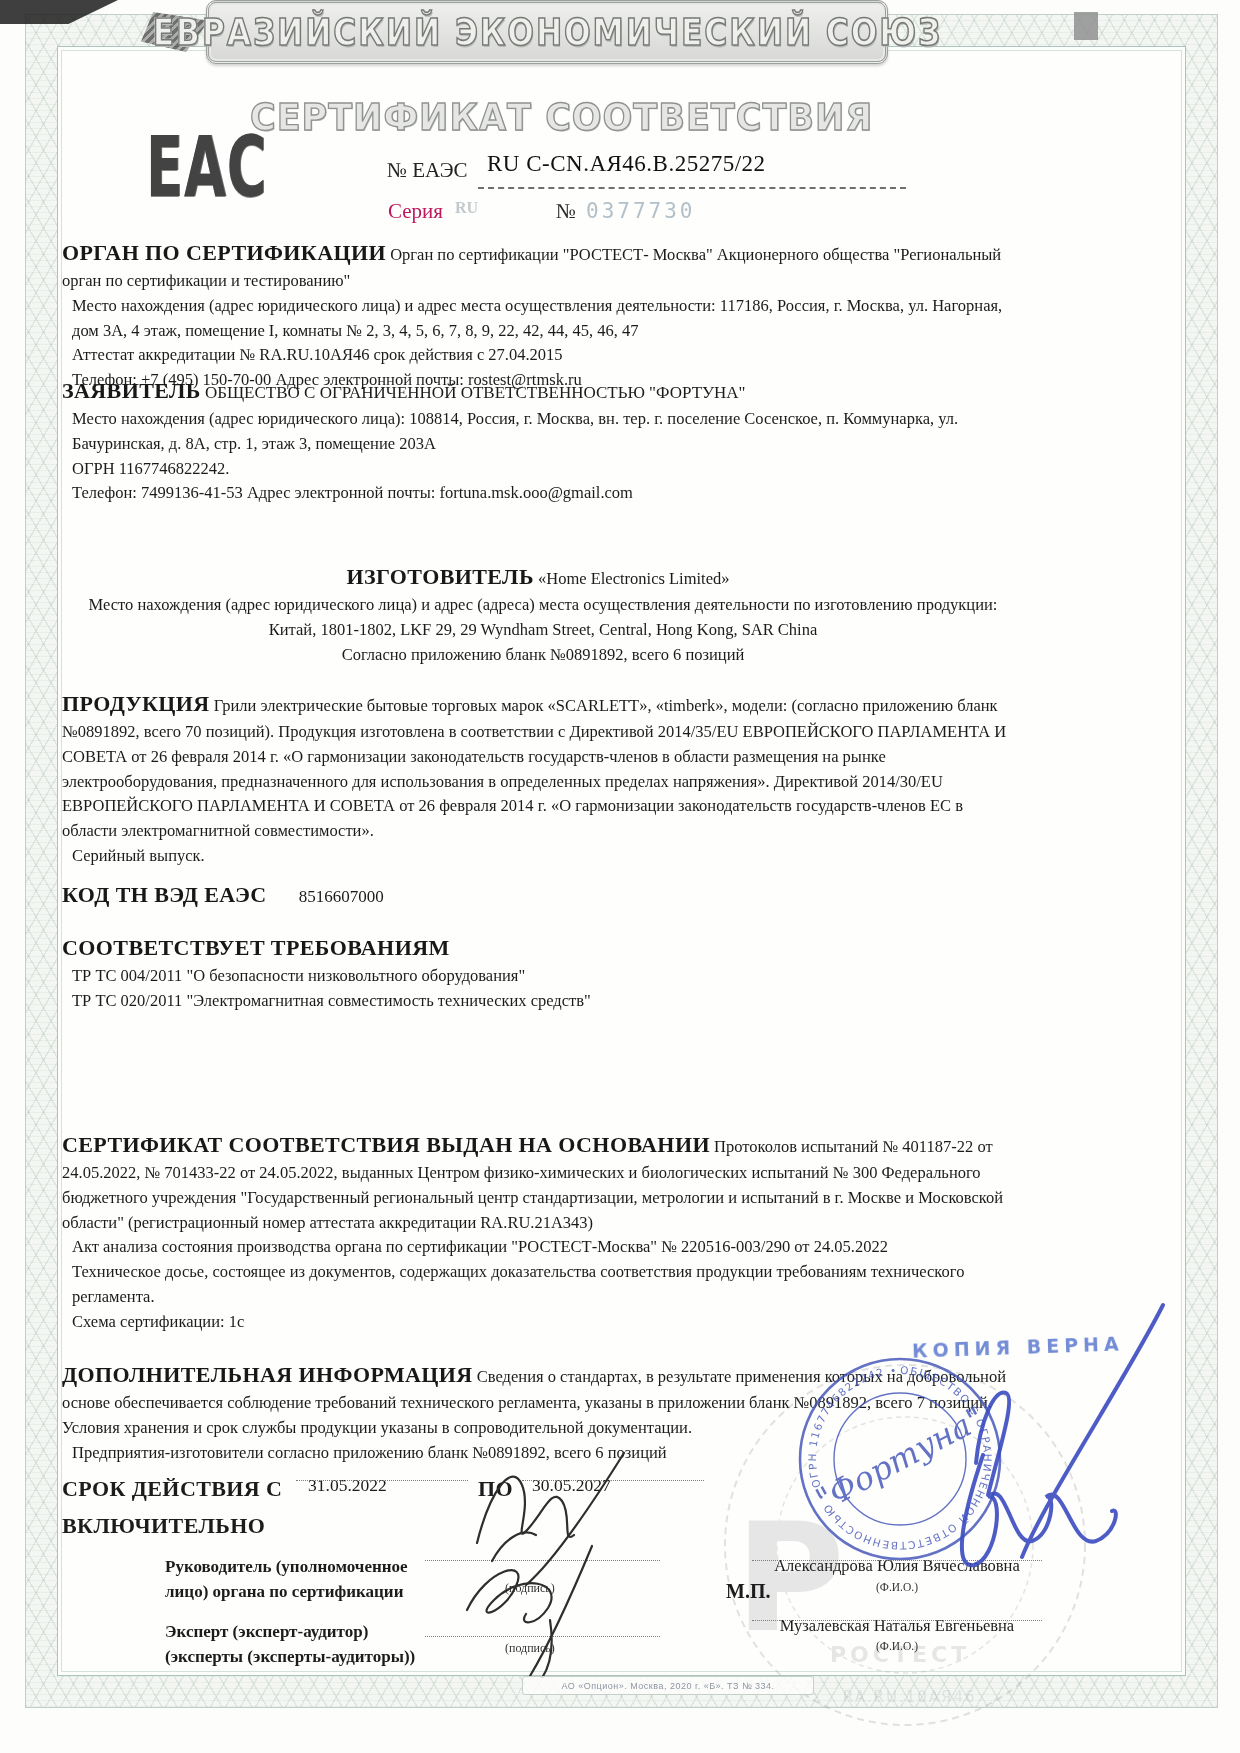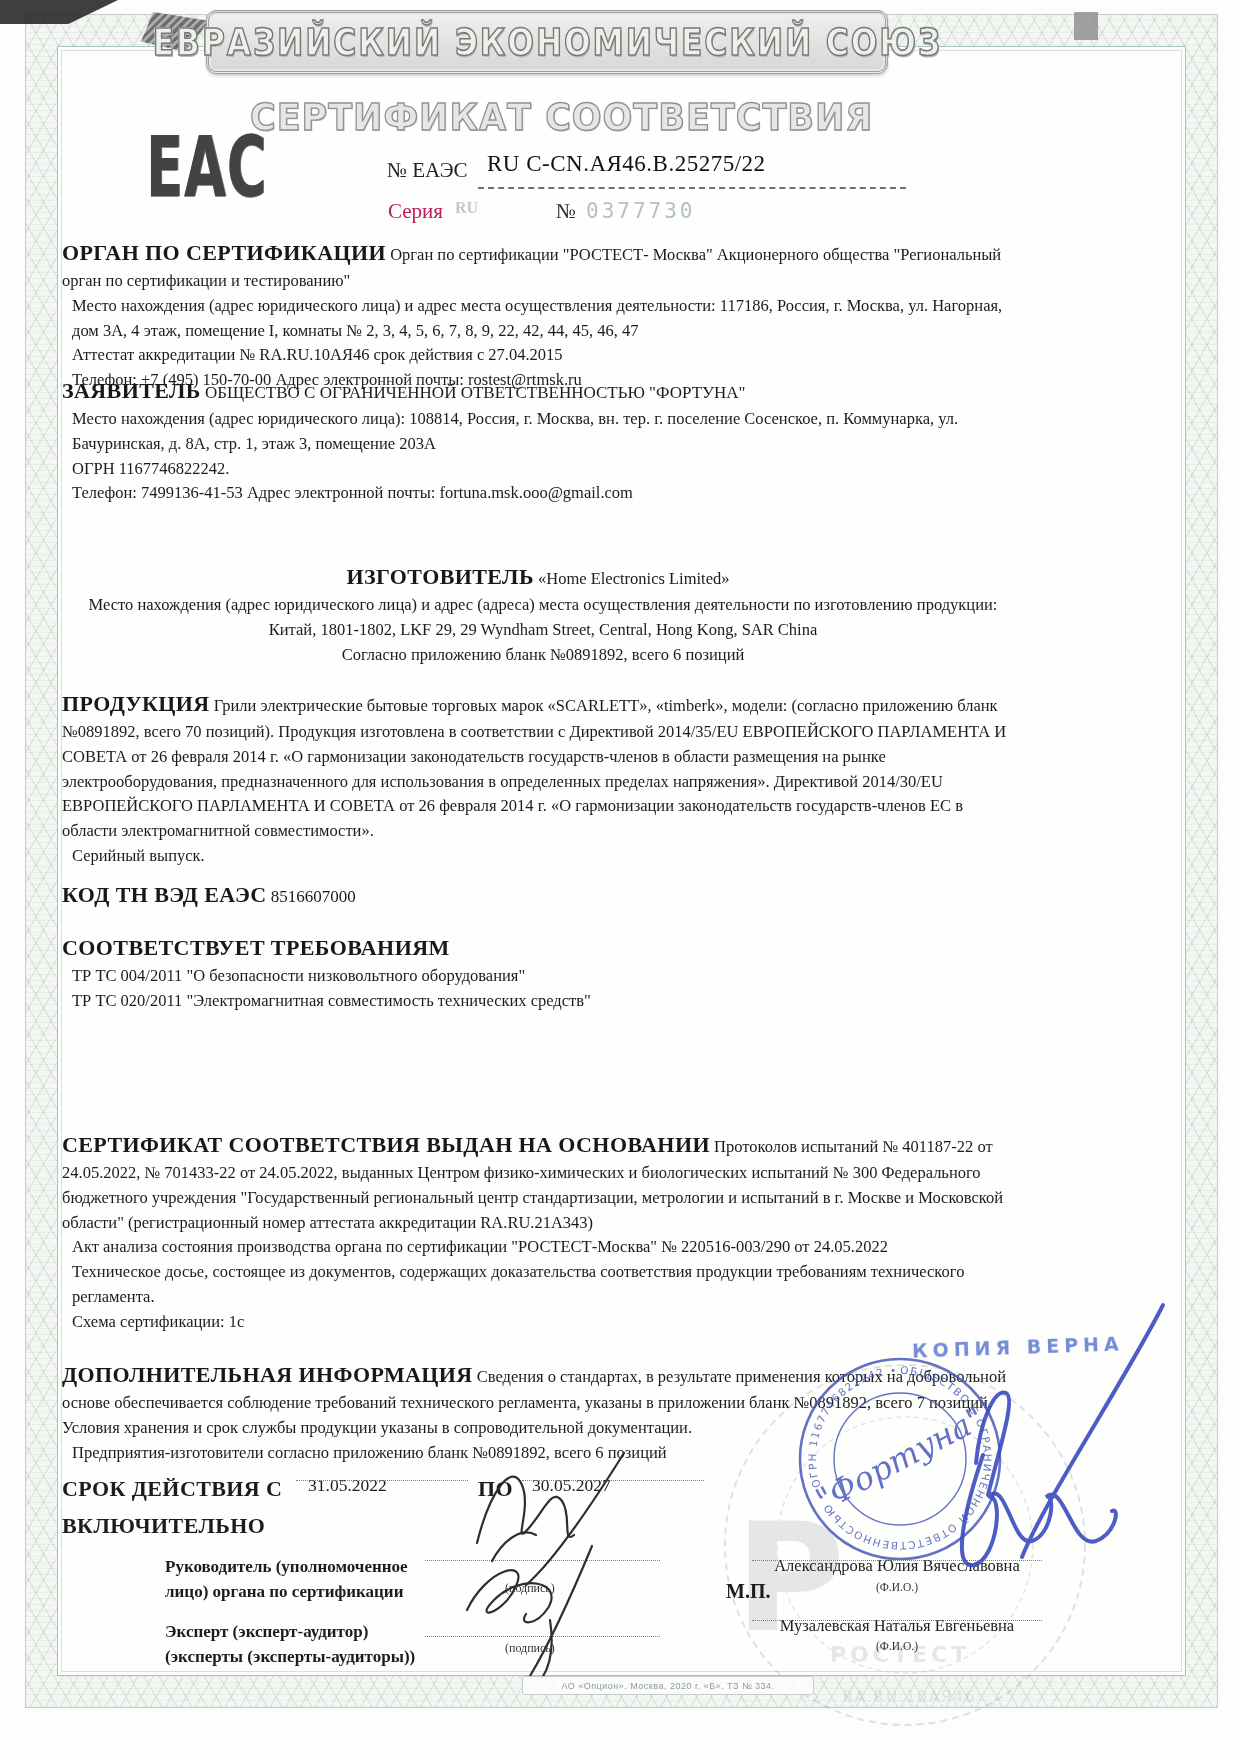--- a/index.html
+++ b/index.html
@@ -20,21 +20,21 @@
 
   
   .art-tl1{position:absolute;left:0;top:0;width:118px;height:24px;background:#1d1d1d;
     clip-path:polygon(0 0,100% 0,58% 100%,0 100%);opacity:.85;}
   .art-tl2{position:absolute;left:141px;top:12px;width:68px;height:40px;background:
     repeating-linear-gradient(135deg,#4e4e4e 0 3px,#9a9a9a 3px 6px);
     clip-path:polygon(18% 0,100% 22%,66% 100%,0 74%);opacity:.8;}
   .art-tr{position:absolute;left:1074px;top:12px;width:24px;height:28px;background:#8f9191;opacity:.85;}
 
   
-  .banner{position:absolute;left:206px;top:10px;width:676px;height:58px;z-index:3;
+  .banner{position:absolute;left:206px;top:0;width:676px;height:58px;z-index:3;
     background:linear-gradient(#efefee,#d7d8d6);border:3px double #9a9f9c;border-radius:10px;
     box-shadow:inset 0 0 0 2px #e8e9e7, 0 2px 3px rgba(0,0,0,.18);
     display:flex;align-items:center;justify-content:center;}
   .banner-text{font-family:"DejaVu Sans",sans-serif;font-weight:bold;font-size:33px;letter-spacing:2px;
     color:#efefec;-webkit-text-stroke:1.4px #767a77;text-shadow:1px 1px 0 #b8bbb8,-1px -1px 0 #e4e6e3;
     transform:scale(.95,1.12);white-space:nowrap;}
   .eac{position:absolute;left:146px;top:118px;width:100px;height:110px;z-index:2;
     font-family:"DejaVu Sans",sans-serif;font-weight:bold;font-size:54px;letter-spacing:1px;color:#434343;
     transform:scaleY(1.55);transform-origin:top left;
     text-shadow:1px 0 0 #6d6d6d, 0 1px 0 #8a8a8a;}
@@ -50,21 +50,21 @@
   .serial-label{position:absolute;left:556px;top:199px;font-size:21px;color:#2a2a2a;z-index:2;}
   .serial-value{position:absolute;left:586px;top:199px;font-family:"DejaVu Sans Mono",monospace;
     font-size:21px;letter-spacing:3px;color:#b4c0c8;z-index:2;}
 
   
   .sec{position:absolute;left:62px;width:952px;font-size:16.5px;line-height:1.5;z-index:2;color:#1b1b1b;}
   .sec .head{font-size:22px;font-weight:bold;letter-spacing:.4px;color:#181818;}
   .sec .intro{font-size:16.5px;}
   .sec .intro-caps{font-size:17px;}
   .sec .line{margin-left:10px;}
-  .code-value{font-size:17px;}
+  .code-value{font-size:17px;margin-left:28px;}
 
   
   .v-label{font-size:22px;font-weight:bold;letter-spacing:.4px;z-index:2;}
   .v-date{font-size:17.5px;z-index:2;}
   .dotline{border-bottom:1.6px dotted #7d7d7d;z-index:2;}
 
   
   .role{font-size:17px;font-weight:bold;z-index:2;white-space:nowrap;font-family:Liberation Serif, serif;}
   .cap{font-size:12px;color:#333;z-index:2;}
   .mp{font-size:20px;font-weight:bold;z-index:3;}

